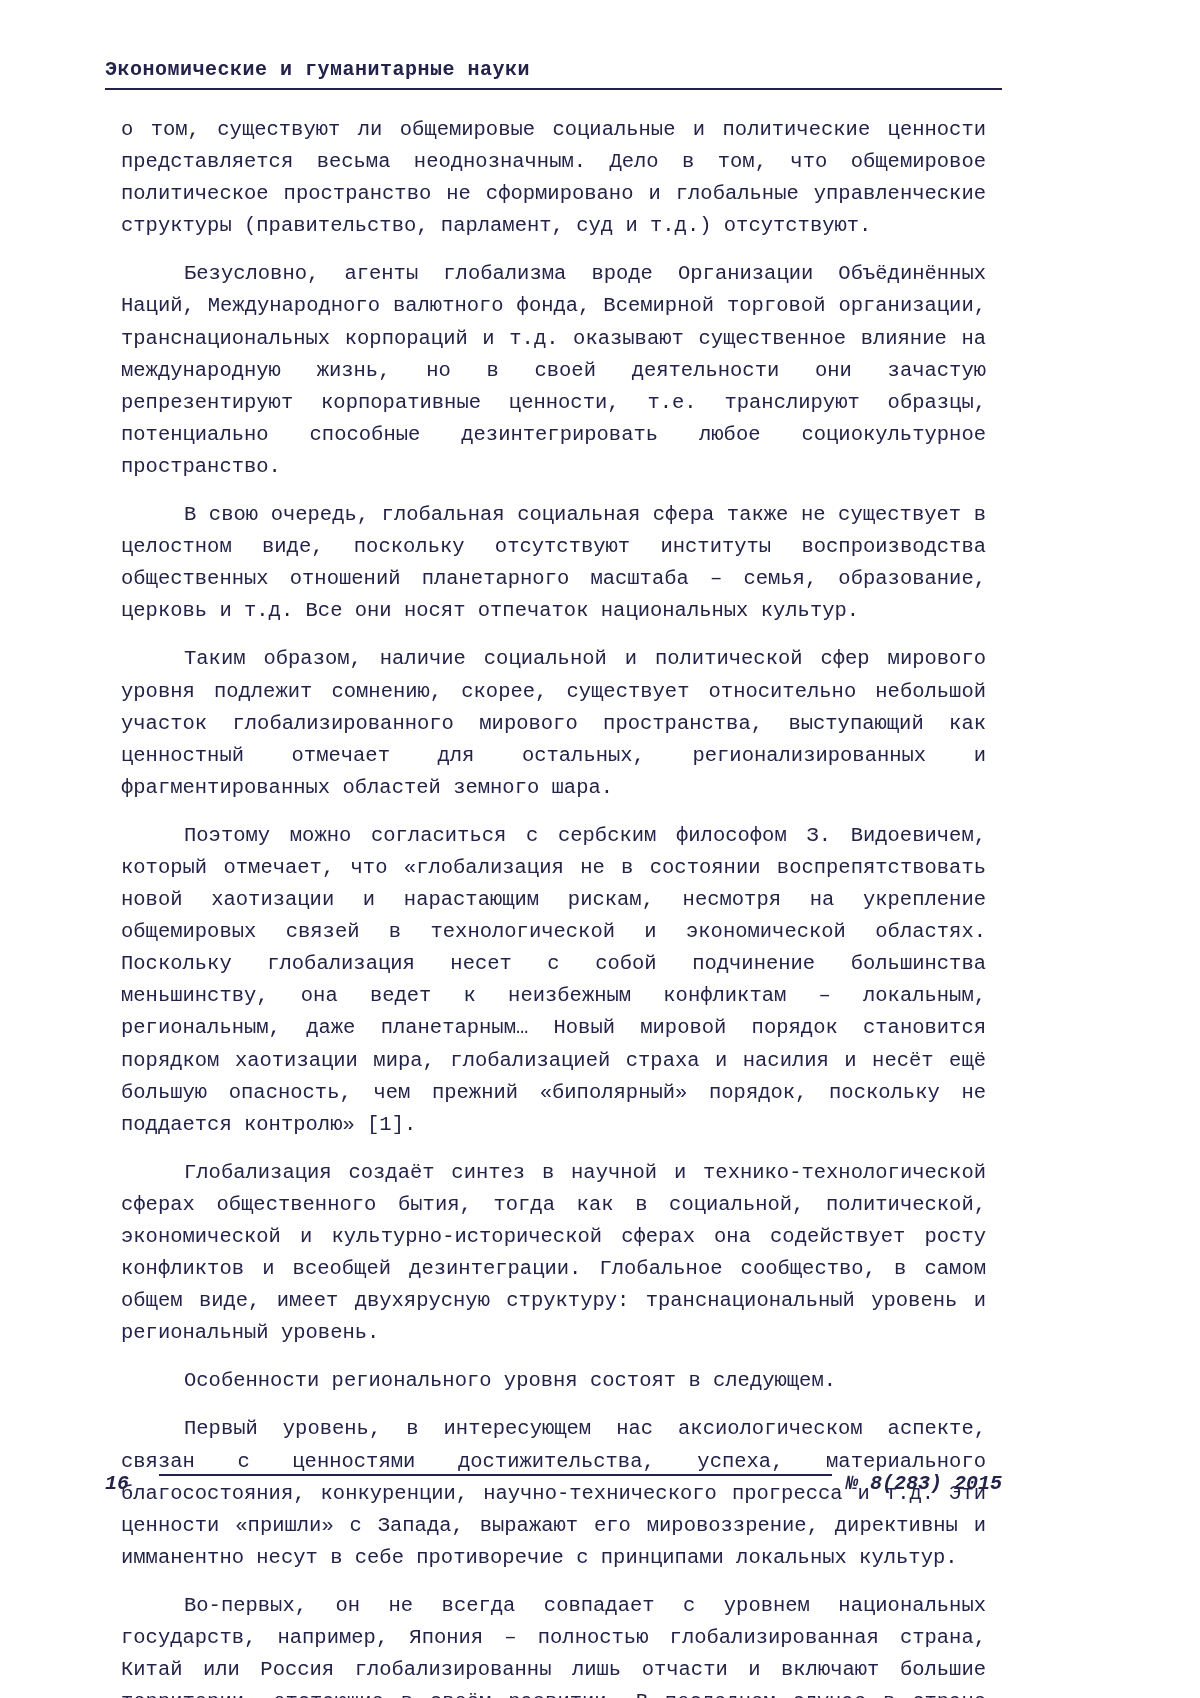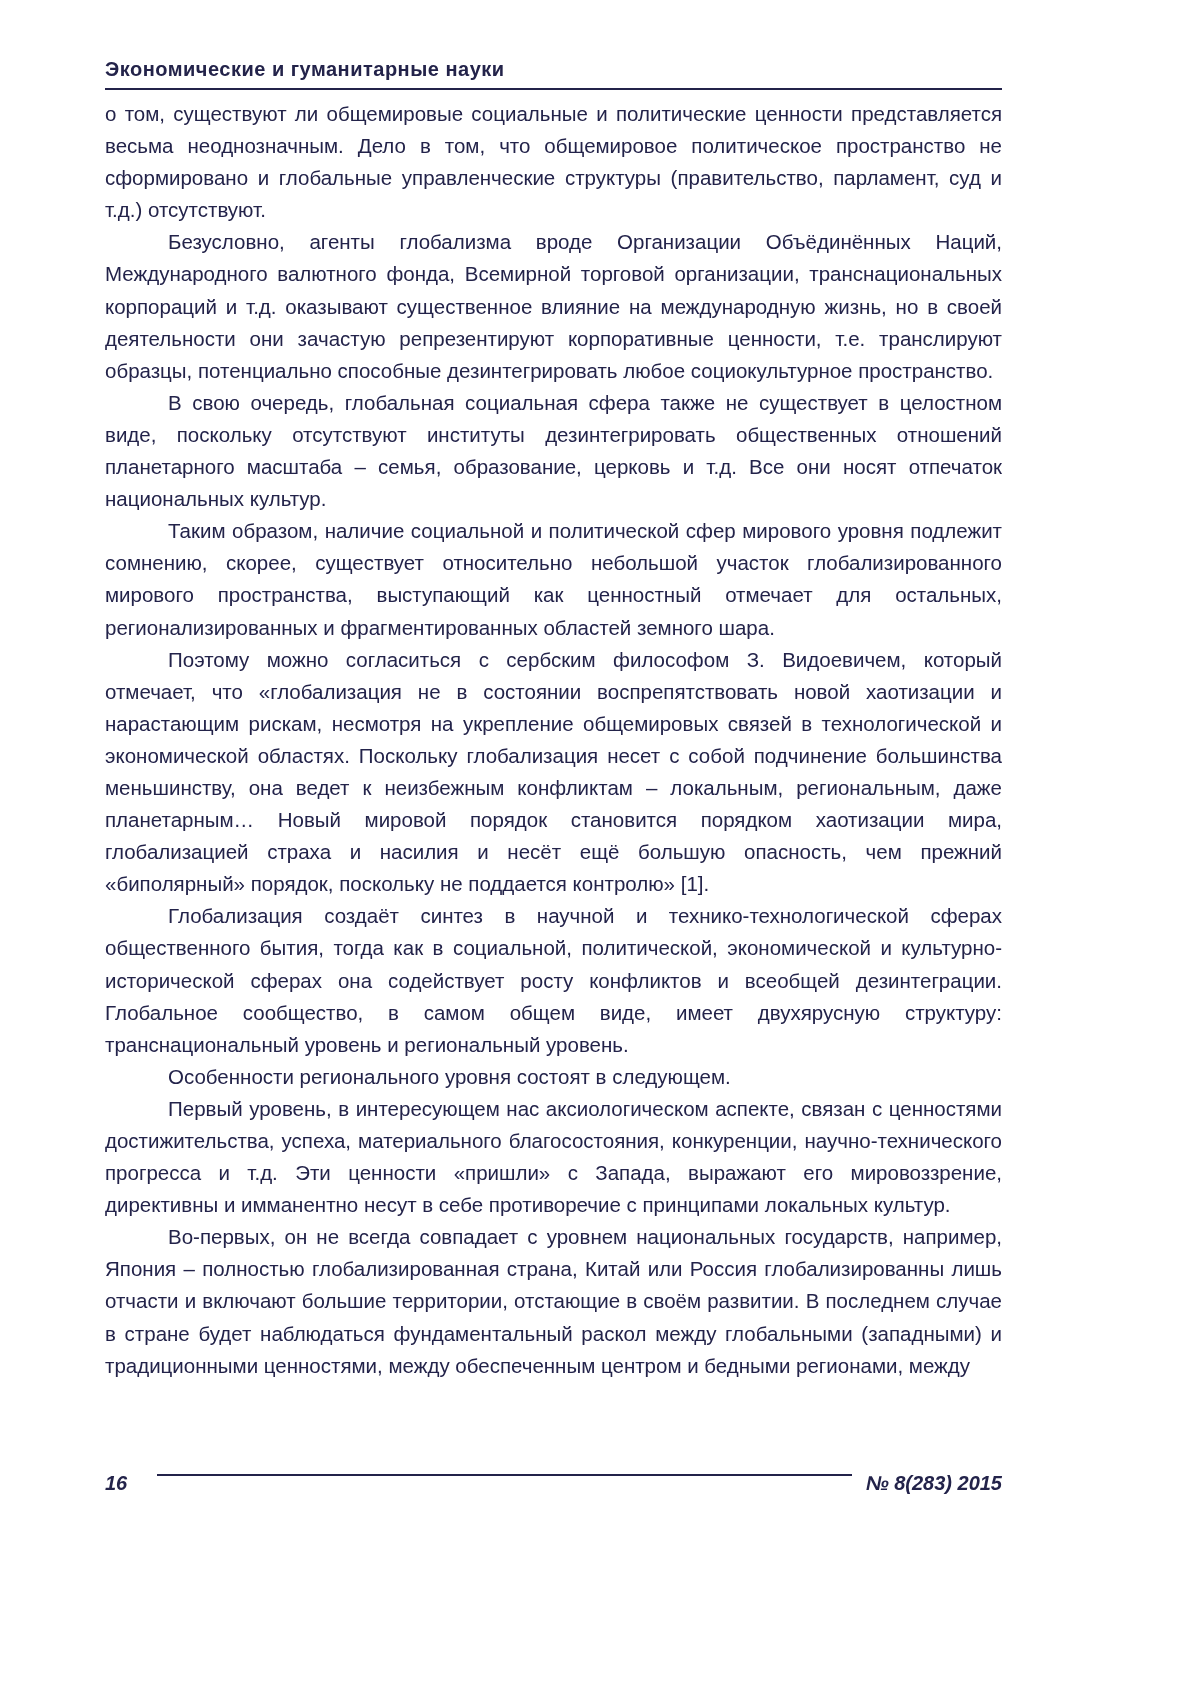--- a/index.html
+++ b/index.html
@@ -3,21 +3,21 @@
 <meta charset="utf-8">
 <style>
   :root { --ink: #23234a; --paper: #ffffff; }
   * { box-sizing: border-box; }
   html, body { margin: 0; padding: 0; background: #fff; }
   .page {
     position: relative;
     width: 1200px;
     height: 1698px;
     background: var(--paper);
-    font-family: Liberation Sans, sans-serif;
+    font-family: Liberation Mono, monospace;
     color: var(--ink);
     overflow: hidden;
   }
   .page-header {
     position: absolute;
     left: 105px;
     top: 58px;
     width: 897px;
     padding-bottom: 7px;
     border-bottom: 2px solid var(--ink);
@@ -29,21 +29,21 @@
   }
   .body-text {
     position: absolute;
     left: 105px;
     top: 98px;
     width: 897px;
     font-size: 20.5px;
     line-height: 32.1px;
     text-align: justify;
   }
-  .para { margin: 0; padding: 0; }
+  .para { margin: 16px; padding: 0; }
   .para.indent { text-indent: 63px; }
   .page-footer {
     position: absolute;
     left: 105px;
     top: 1472px;
     width: 897px;
     display: flex;
     align-items: flex-start;
     font-weight: bold;
     font-style: italic;
@@ -63,21 +63,21 @@
 
 <div class="page">
 
   <header class="page-header">
     <span class="header-title">Экономические и гуманитарные науки</span>
   </header>
 
   <main class="body-text">
       <p class="para">о том, существуют ли общемировые социальные и политические ценности представляется весьма неоднозначным. Дело в том, что общемировое политическое пространство не сформировано и глобальные управленческие структуры (правительство, парламент, суд и т.д.) отсутствуют.</p>
       <p class="para indent">Безусловно, агенты глобализма вроде Организации Объёдинённых Наций, Международного валютного фонда, Всемирной торговой организации, транснациональных корпораций и т.д. оказывают существенное влияние на международную жизнь, но в своей деятельности они зачастую репрезентируют корпоративные ценности, т.е. транслируют образцы, потенциально способные дезинтегрировать любое социокультурное пространство.</p>
-      <p class="para indent">В свою очередь, глобальная социальная сфера также не существует в целостном виде, поскольку отсутствуют институты дезинтегрировать общественных отношений планетарного масштаба – семья, образование, церковь и т.д. Все они носят отпечаток национальных культур.</p>
+      <p class="para indent">В свою очередь, глобальная социальная сфера также не существует в целостном виде, поскольку отсутствуют институты воспроизводства общественных отношений планетарного масштаба – семья, образование, церковь и т.д. Все они носят отпечаток национальных культур.</p>
       <p class="para indent">Таким образом, наличие социальной и политической сфер мирового уровня подлежит сомнению, скорее, существует относительно небольшой участок глобализированного мирового пространства, выступающий как ценностный отмечает для остальных, регионализированных и фрагментированных областей земного шара.</p>
       <p class="para indent">Поэтому можно согласиться с сербским философом З. Видоевичем, который отмечает, что «глобализация не в состоянии воспрепятствовать новой хаотизации и нарастающим рискам, несмотря на укрепление общемировых связей в технологической и экономической областях. Поскольку глобализация несет с собой подчинение большинства меньшинству, она ведет к неизбежным конфликтам – локальным, региональным, даже планетарным… Новый мировой порядок становится порядком хаотизации мира, глобализацией страха и насилия и несёт ещё большую опасность, чем прежний «биполярный» порядок, поскольку не поддается контролю» [1].</p>
       <p class="para indent">Глобализация создаёт синтез в научной и технико-технологической сферах общественного бытия, тогда как в социальной, политической, экономической и культурно-исторической сферах она содействует росту конфликтов и всеобщей дезинтеграции. Глобальное сообщество, в самом общем виде, имеет двухярусную структуру: транснациональный уровень и региональный уровень.</p>
       <p class="para indent">Особенности регионального уровня состоят в следующем.</p>
       <p class="para indent">Первый уровень, в интересующем нас аксиологическом аспекте, связан с ценностями достижительства, успеха, материального благосостояния, конкуренции, научно-технического прогресса и т.д. Эти ценности «пришли» с Запада, выражают его мировоззрение, директивны и имманентно несут в себе противоречие с принципами локальных культур.</p>
       <p class="para indent">Во-первых, он не всегда совпадает с уровнем национальных государств, например, Япония – полностью глобализированная страна, Китай или Россия глобализированны лишь отчасти и включают большие территории, отстающие в своём развитии. В последнем случае в стране будет наблюдаться фундаментальный раскол между глобальными (западными) и традиционными ценностями, между обеспеченным центром и бедными регионами, между</p>
     </main>
 
   <footer class="page-footer">
     <span class="page-number">16</span>

